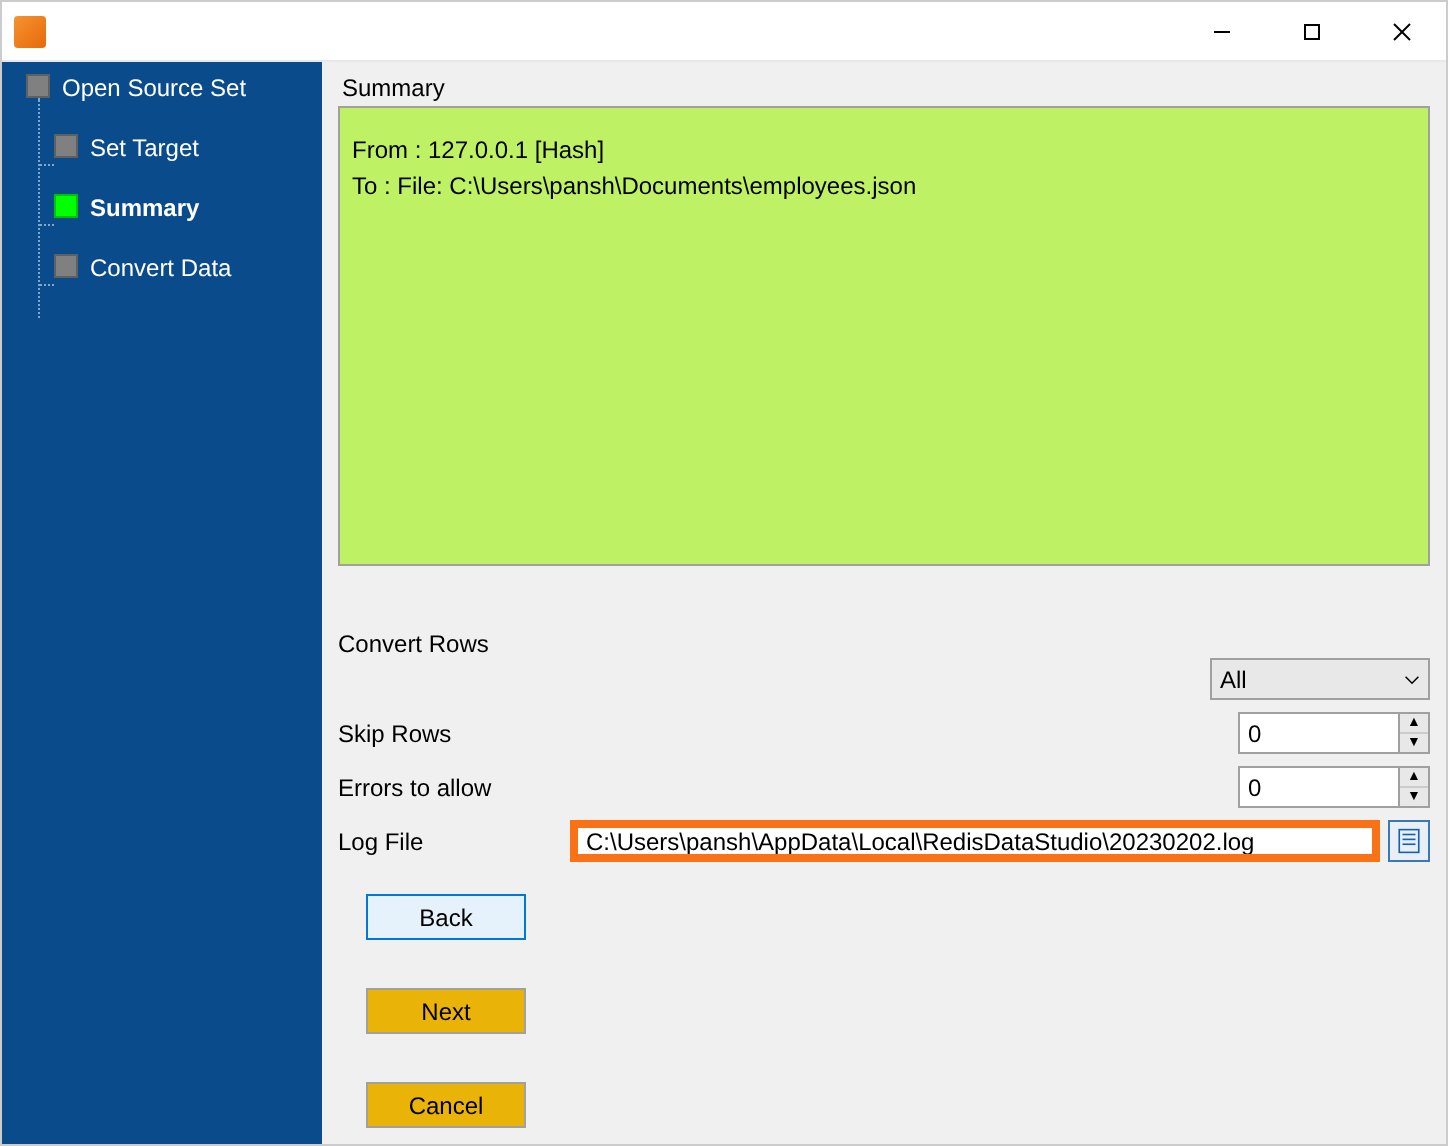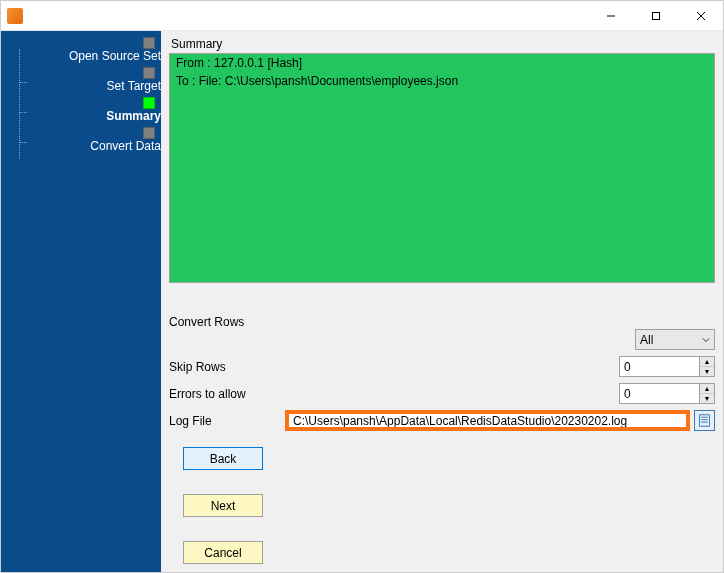--- a/index.html
+++ b/index.html
@@ -59,26 +59,25 @@
   .tree-line {
     position: absolute;
     left: 18px;
     top: 18px;
     width: 1px;
     height: 110px;
     border-left: 1px dotted #7fa6cc;
   }
   .tree-item {
     display: flex;
-    align-items: flex-end;
+    align-items: flex-start;
     height: 30px;
     padding-left: 12px;
     cursor: pointer;
     position: relative;
-    flex-direction: column;
   }
   .tree-item.child { padding-left: 26px; }
   .tree-item.child::before {
     content: "";
     position: absolute;
     left: 18px;
     top: 15px;
     width: 8px;
     border-top: 1px dotted #7fa6cc;
   }
@@ -96,44 +95,44 @@
 
   .content {
     flex: 1;
     background: #f0f0f0;
     padding: 6px 8px 8px 8px;
     display: flex;
     flex-direction: column;
   }
   .section-title { font-size: 12px; margin-bottom: 2px; padding-left:2px;}
   .summary-box {
-    background: #22c55e;
+    background: #bef264;
     border: 1px solid #a0a0a0;
     flex: 1;
-    padding: 0 6px;
+    padding: 12px 6px;
     font-size: 12px;
     line-height: 1.5;
     overflow: auto;
     white-space: pre-line;
   }
   .form-area {
     padding-top: 10px;
   }
   .form-row {
     display: flex;
     align-items: center;
     margin-bottom: 6px;
     justify-content: space-between;
   }
   .form-label {
     width: 116px;
     font-size: 12px;
   }
   .select {
-    width: 80px;
+    width: 110px;
     height: 21px;
     border: 1px solid #a0a0a0;
     background: #e8e8e8;
     display: flex;
     align-items: center;
     justify-content: space-between;
     padding: 0 4px;
     font-size: 12px;
     margin-top: 36px;
   }
@@ -185,21 +184,21 @@
   .button-row {
     display:flex;
     gap: 24px;
     padding: 10px 0 0 14px;
     flex-direction: column;
   }
   .btn {
     width: 80px;
     height: 23px;
     border: 1px solid #a0a0a0;
-    background: #fef9c3;
+    background: #eab308;
     font-size:12px;
     display:flex;align-items:center;justify-content:center;
     cursor:pointer;
   }
   .btn.primary {
     border: 1px solid #0078d7;
     background: #e5f1fb;
   }
 </style>
 </head>

